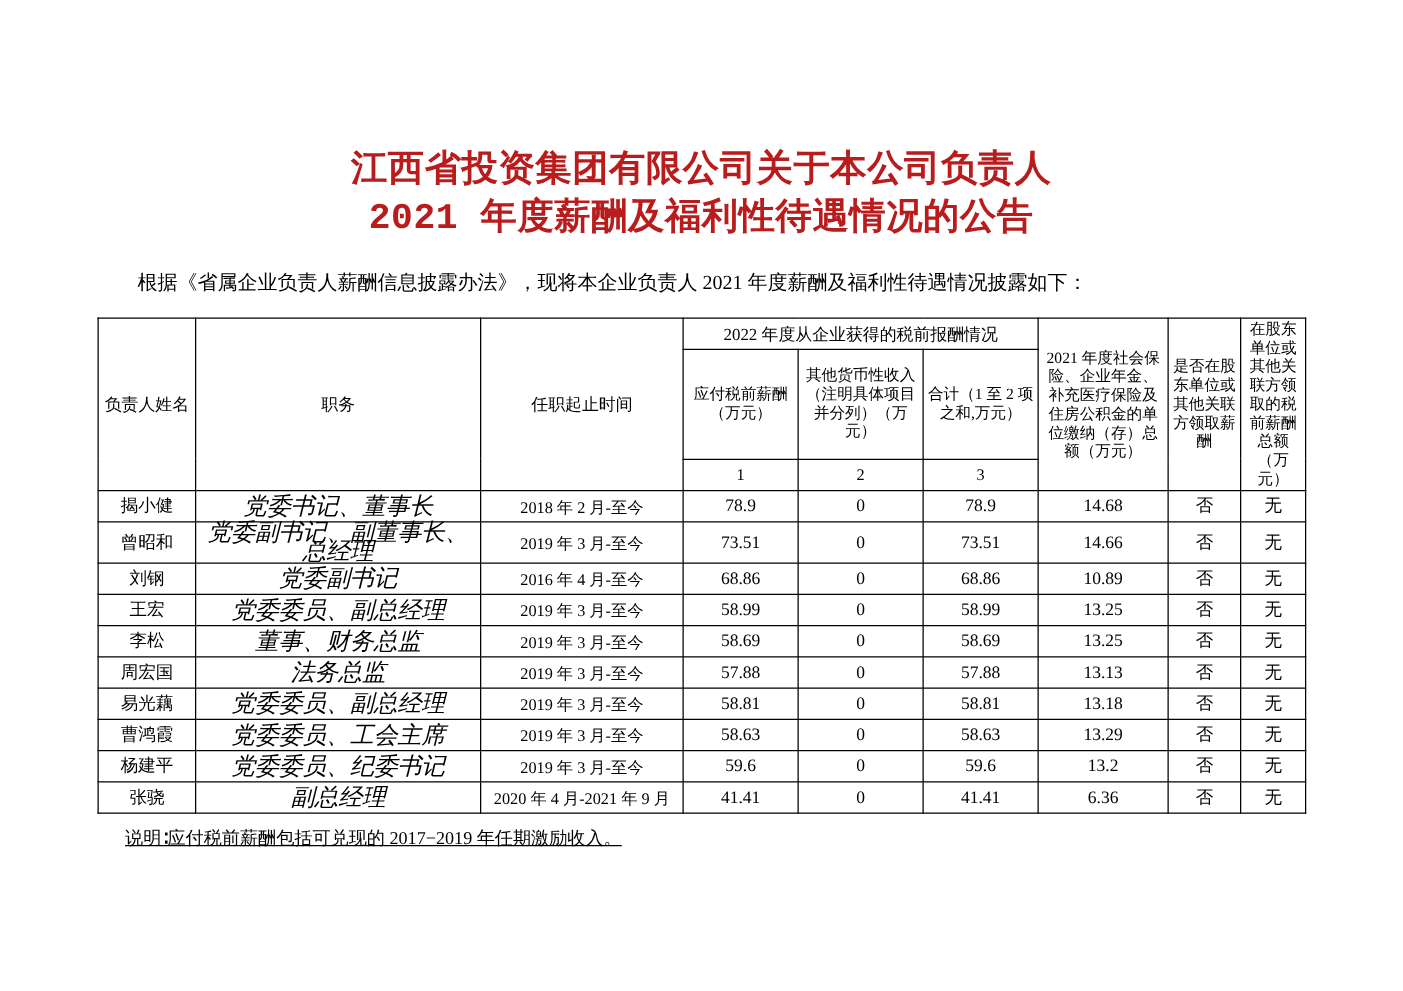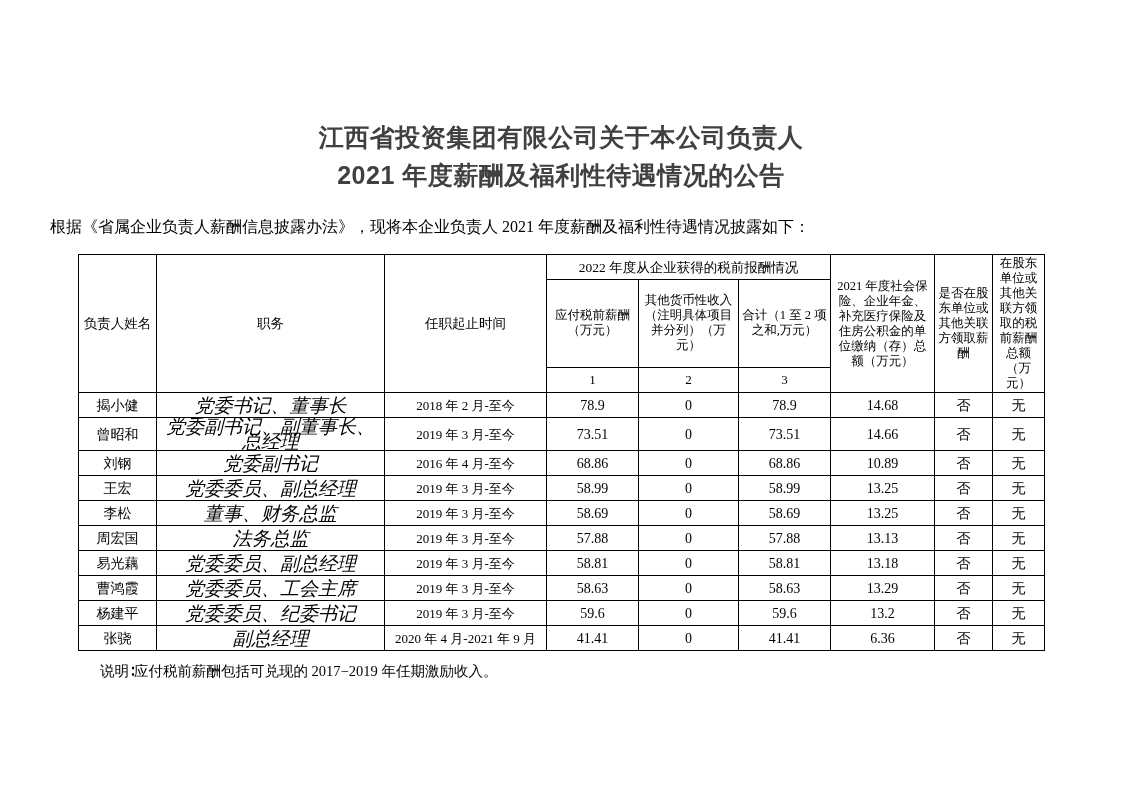--- a/index.html
+++ b/index.html
@@ -20,30 +20,30 @@
     width: 1122px;
     height: 793px;
     box-sizing: border-box;
     padding: 0;
   }
   .title-block {
     text-align: center;
     margin-top: 118px;
   }
   .title-line {
-    font-family: Liberation Sans, sans-serif;
+    font-family: Liberation Mono, monospace;
     font-weight: bold;
-    font-size: 25px;
+    font-size: 29px;
     line-height: 38px;
     letter-spacing: 0.5px;
-    color: #404040;
+    color: #b91c1c;
   }
   .intro {
     margin: 22px 0 0 0;
-    padding: 0 78px 0 50px;
+    padding: 0 78px 0 110px;
     font-size: 16px;
     line-height: 22px;
     text-align: justify;
   }
   .table-wrap {
     margin: 16px 78px 0 78px;
   }
   table.salary {
     border-collapse: collapse;
     width: 966px;
@@ -91,20 +91,21 @@
     font-size: 19px;
     font-style: italic;
   }
   tr.data td.term {
     font-size: 13px;
   }
   .note {
     margin: 10px 78px 0 100px;
     font-size: 14.5px;
     line-height: 20px;
+    text-decoration: underline;
   }
 </style>
 </head>
 <body>
 
 <div class="page">
 
   <div class="title-block">
     <div class="title-line">江西省投资集团有限公司关于本公司负责人</div>
     <div class="title-line">2021 年度薪酬及福利性待遇情况的公告</div>

